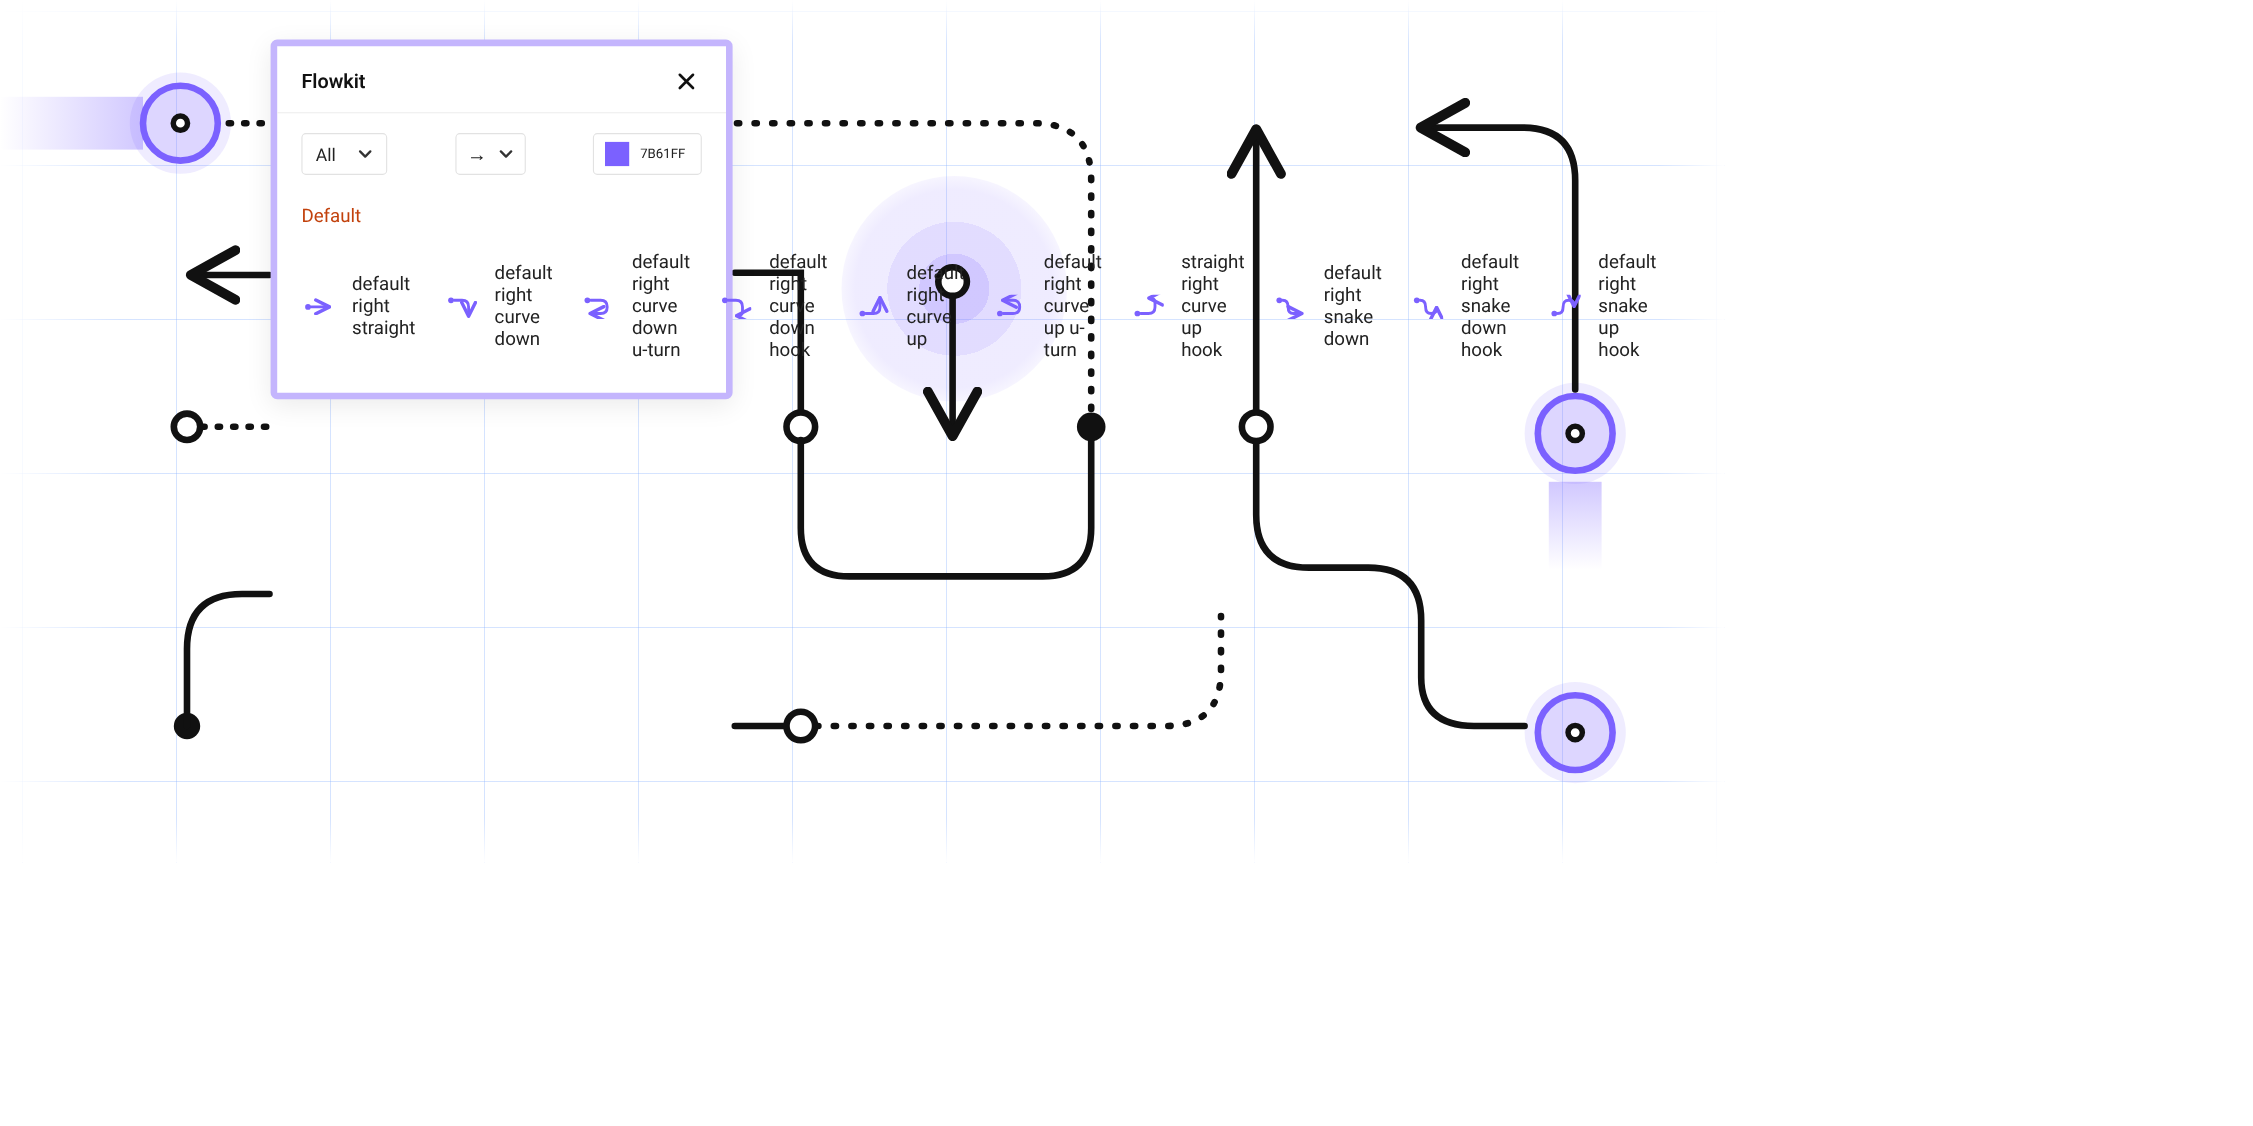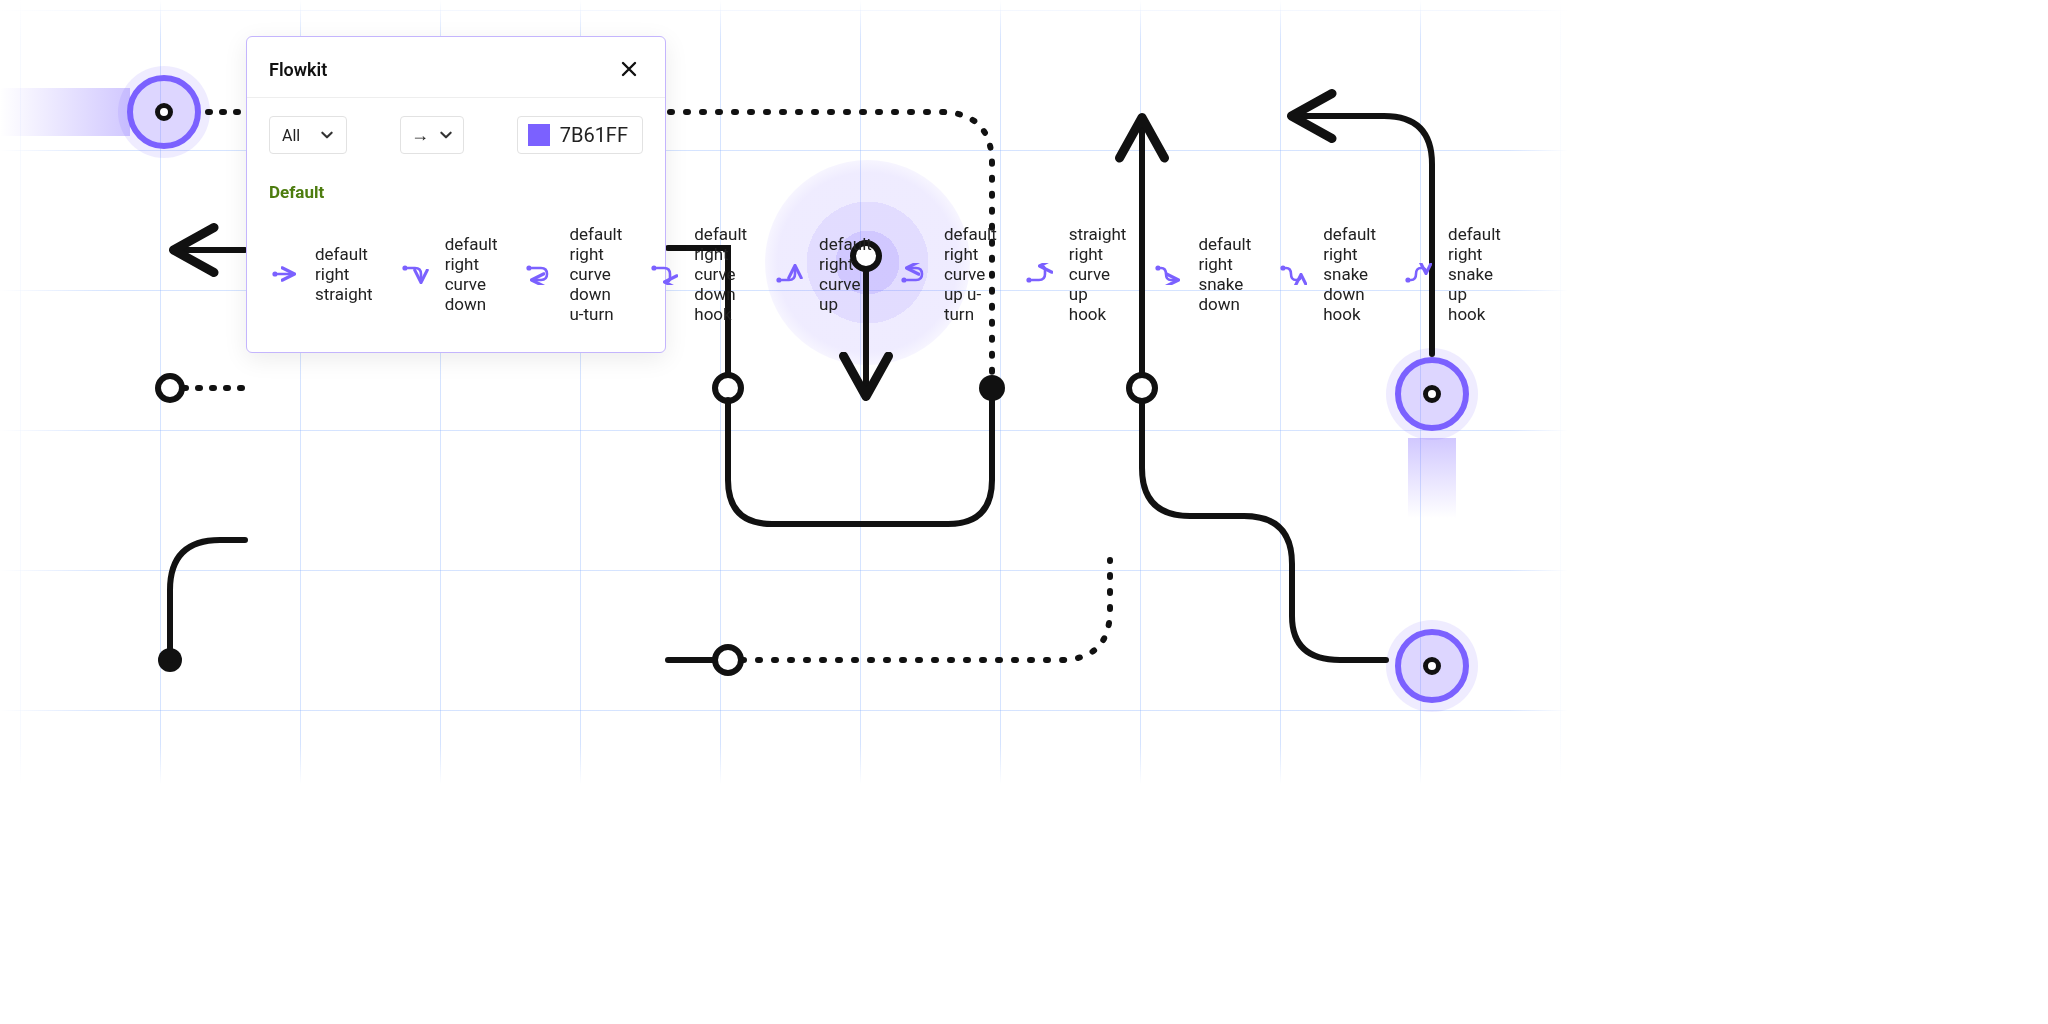--- a/index.html
+++ b/index.html
@@ -34,21 +34,21 @@
     
     svg.paths { position: absolute; inset: 0; width: 100%; height: 100%; }
 
     
     .panel {
       position: absolute;
       left: 246px;
       top: 36px;
       width: 420px;
       background: #fff;
-      border: 1px solid #c4b5fd;
+      border: 6px solid #c4b5fd;
       border-radius: 6px;
       box-shadow: 0 6px 24px rgba(0,0,0,0.08);
     }
     .panel-header {
       display: flex;
       align-items: center;
       justify-content: space-between;
       padding: 18px 22px 14px 22px;
       border-bottom: 1px solid #eee;
     }
@@ -84,31 +84,31 @@
     .select.small { padding: 0 10px; gap:10px; }
     .chev { width:14px; height:14px; }
     .color-chip {
       border: 1px solid #e2e2e2;
       border-radius: 4px;
       height: 38px;
       display: inline-flex;
       align-items: center;
       padding: 0 14px 0 10px;
       gap: 10px;
-      font-size: 20px;
+      font-size: 12px;
       color:#222;
       cursor: pointer;
     }
     .swatch { width:22px; height:22px; }
 
     .section-label {
-      font-weight:700;
+      font-weight:400;
       font-size:17px;
       padding: 18px 22px 6px 22px;
-      color:#4d7c0f;
+      color:#c2410c;
     }
     .list {
       padding: 4px 10px 16px 10px;
       display:flex; 
     }
     .list-item {
       display:flex; align-items:center;
       gap:16px;
       padding: 12px 14px;
       border-radius:4px;

